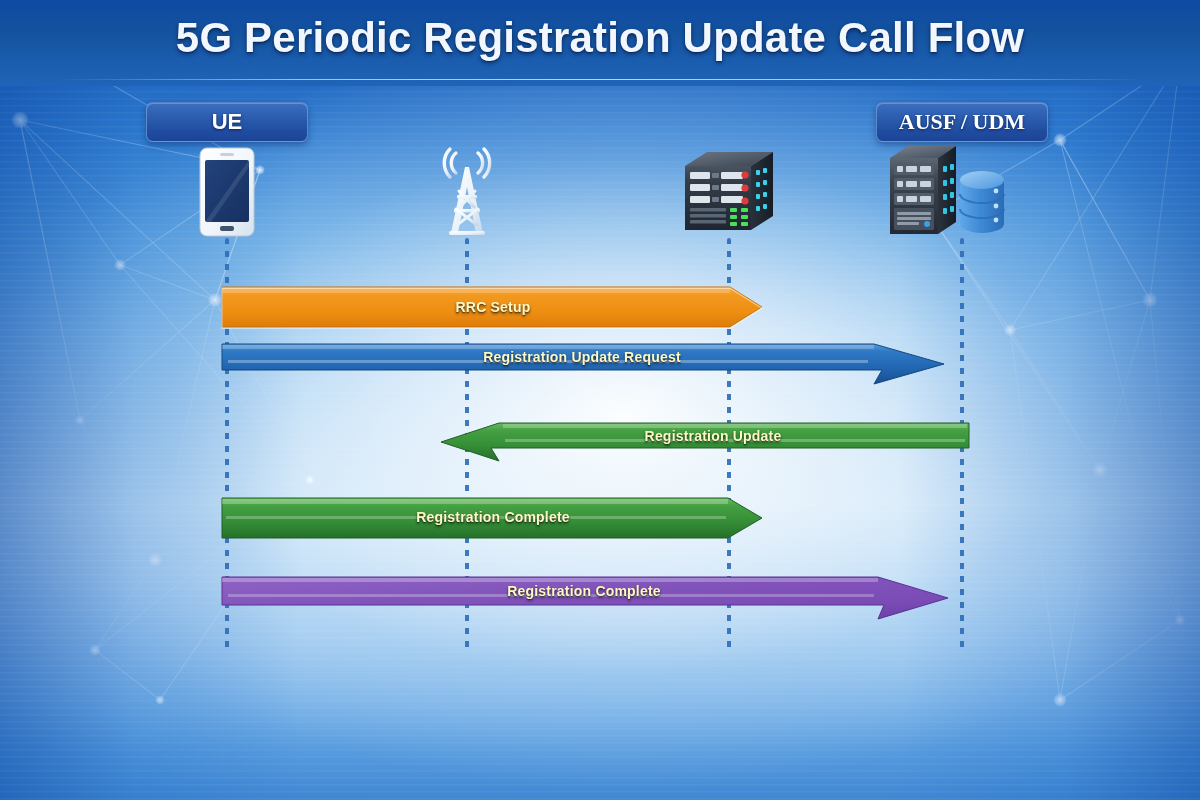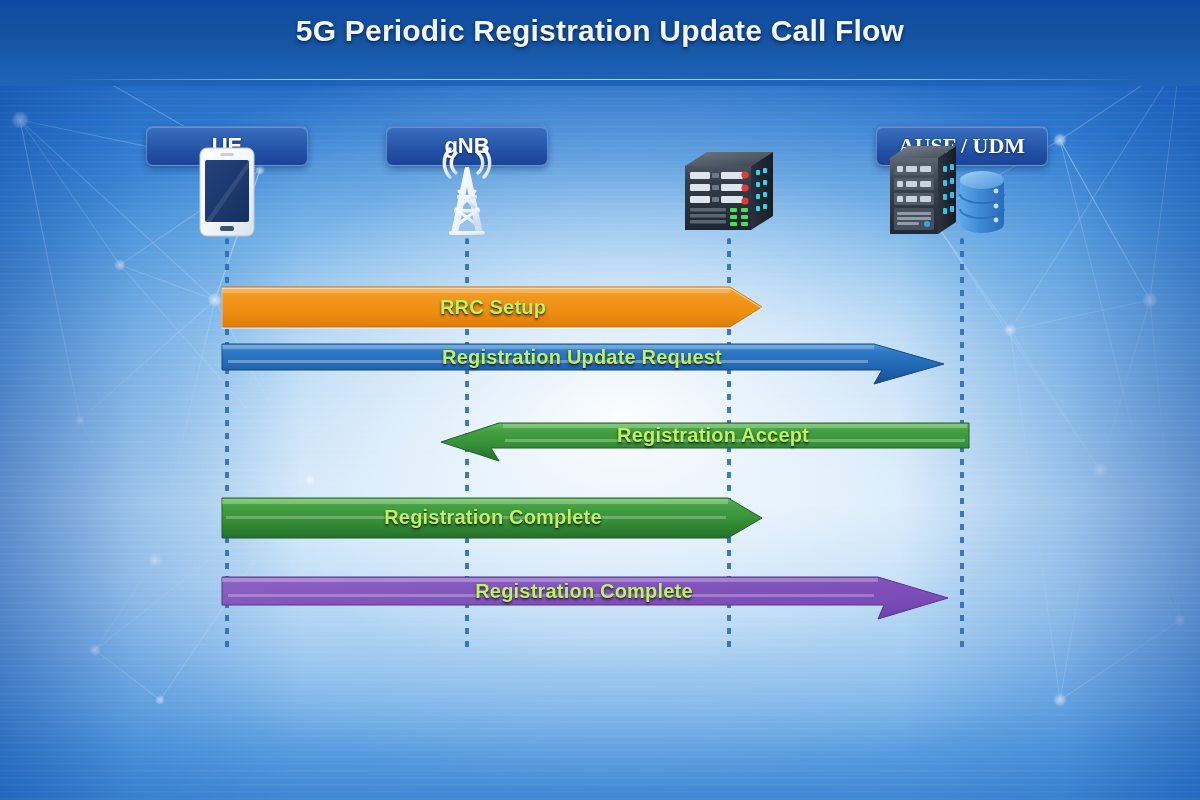--- a/index.html
+++ b/index.html
@@ -49,59 +49,58 @@
     background:linear-gradient(180deg, #0f49a3 0%, #14539f 40%, #1a5cae 70%, #2064b7 100%);
     overflow:hidden;
   }
   .title-band::after {
     content:""; position:absolute; left:60px; right:60px; bottom:6px; height:1px;
     background:linear-gradient(90deg, rgba(160,205,245,0) 0%, rgba(175,212,248,.85) 22%, rgba(190,222,250,.95) 50%, rgba(175,212,248,.85) 78%, rgba(160,205,245,0) 100%);
   }
   .title-text {
     position:absolute; left:0; top:14px; width:1200px;
     text-align:center;
-    font-size:30px; font-weight:bold; letter-spacing:.2px;
+    font-size:42px; font-weight:bold; letter-spacing:.2px;
     color:#f2f7fd;
     text-shadow:0 2px 4px rgba(0,20,60,.62), 0 1px 1px rgba(0,25,70,.5);
     font-family:"Liberation Sans", sans-serif;
   }
 
   
   .node-chip {
     position:absolute; height:40px;
     border-radius:7px;
     background:linear-gradient(180deg,#3c6fc0 0%, #2b5cae 40%, #204ca0 75%, #1b4496 100%);
     border:1px solid rgba(140,180,235,.55);
     box-shadow:0 3px 7px rgba(5,35,90,.42), inset 0 1px 0 rgba(180,212,245,.35);
     display:flex; align-items:center; justify-content:center;
     color:#ffffff; font-size:22px; font-weight:bold;
     text-shadow:0 1px 3px rgba(0,20,60,.72);
     white-space:nowrap;
-    margin-top:24px;
   }
 
   
   .node-icon { position:absolute; }
 
   
   .lifeline {
     position:absolute; width:4px;
     background-image:linear-gradient(180deg, #2f6fb8 0 6px, rgba(0,0,0,0) 6px 13px);
     background-size:4px 13px;
     border-radius:2px;
     opacity:.92;
   }
 
   
   .arrow { position:absolute; }
   .arrow svg { display:block; overflow:visible; }
   .arrow-label {
     position:absolute; top:0; left:0; width:100%; height:100%;
     display:flex; align-items:center; justify-content:center;
-    color:#bef264; font-weight:bold; font-size:20px;
+    color:#fef9c3; font-weight:bold; font-size:14px;
     text-shadow:0 2px 3px rgba(0,0,0,.55), 0 1px 1px rgba(0,0,0,.45);
     pointer-events:none;
     letter-spacing:.2px;
     text-align:center;
   }
   .arrow-label.offset-r { justify-content:center; padding-left:16px; }
   .arrow-label.offset-l { justify-content:center; padding-right:22px;padding-left:20px; }
 </style>
 </head>
 <body>
@@ -163,23 +162,20 @@
   <div class="title-text">5G Periodic Registration Update Call Flow</div>
 
   <div class="lifeline" style="left:225px; top:238px; height:416px;"></div>
   <div class="lifeline" style="left:465px; top:238px; height:416px;"></div>
   <div class="lifeline" style="left:727px; top:238px; height:416px;"></div>
   <div class="lifeline" style="left:960px; top:238px; height:416px;"></div>
 
   <div class="node-chip" style="left:146px; top:102px; width:162px;">
     <span>UE</span>
   </div>
-  <div class="node-chip" style="left:386px; top:102px; width:162px;">
-    <span>gNB</span>
-  </div>
   <div class="node-chip" style="left:876px; top:102px; width:172px;font-family:Liberation Serif, serif;">
     <span>AUSF / UDM</span>
   </div>
 
   <div class="node-icon" style="left:199px; top:147px;">
     <svg width="56" height="90" viewBox="0 0 56 90">
       <defs>
         <linearGradient id="phoneBody" x1="0" y1="0" x2="1" y2="1">
           <stop offset="0%" stop-color="#ffffff"></stop>
             <stop offset="55%" stop-color="#f1f6fb"></stop>
@@ -410,21 +406,21 @@
           <stop offset="0%" stop-color="#68bb5d"></stop>
             <stop offset="20%" stop-color="#44a043"></stop>
           <stop offset="58%" stop-color="#368f37"></stop>
             <stop offset="100%" stop-color="#24702a"></stop>
         </linearGradient>
       </defs>
       <path d="M528,3 L58,3 L0,22 L58,41 L50,28 L528,28 Z" fill="url(#g3)" stroke="#1f6024" stroke-width="1"></path>
       <rect x="62" y="4" width="464" height="4" fill="#ffffff" opacity=".24"></rect>
       <rect x="64" y="19" width="460" height="3" fill="#ffffff" opacity=".28"></rect>
     </svg>
-    <div class="arrow-label offset-r" style="height:31px;">Registration Accept</div>
+    <div class="arrow-label offset-r" style="height:31px;">Registration Update</div>
   </div>
 
   <div class="arrow" style="left:222px; top:496px; width:542px; height:44px;">
     <svg width="542" height="44" viewBox="0 0 542 44">
       <defs>
         <linearGradient id="g4" x1="0" y1="0" x2="0" y2="1">
           <stop offset="0%" stop-color="#68bb5d"></stop>
             <stop offset="20%" stop-color="#44a043"></stop>
           <stop offset="58%" stop-color="#368f37"></stop>
             <stop offset="100%" stop-color="#24702a"></stop>

